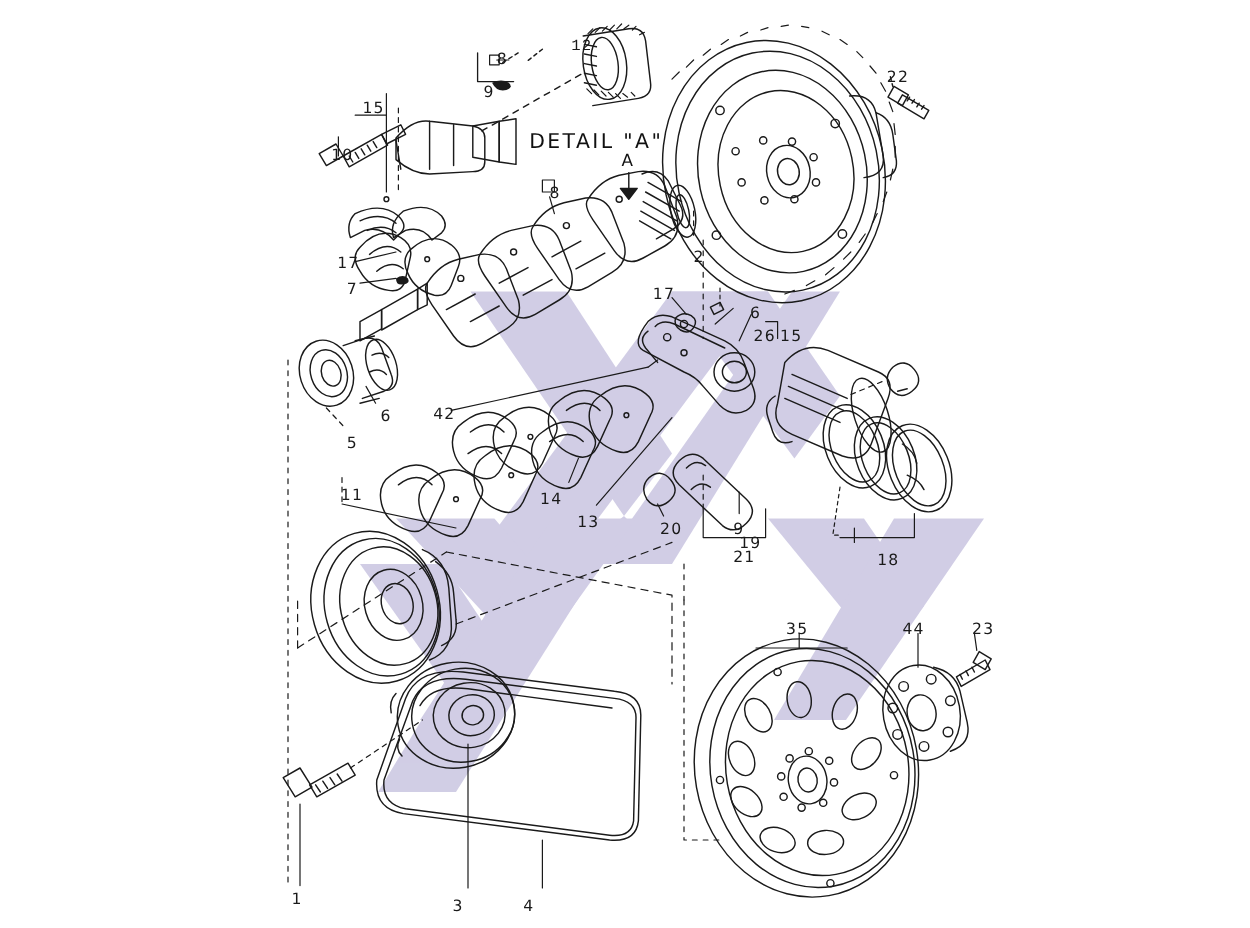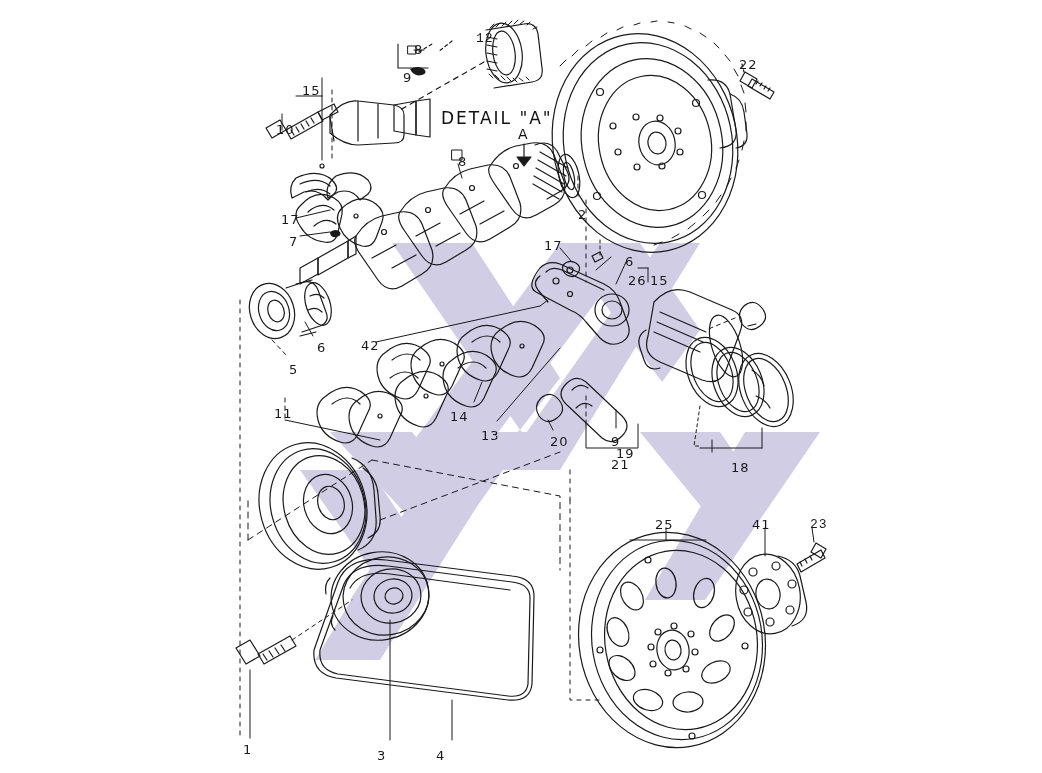--- a/index.html
+++ b/index.html
@@ -410,34 +410,34 @@
       <div class="lbl" style="left: 377px; top: 748px;">3</div>
       <div class="lbl" style="left: 436px; top: 748px;">4</div>
       <div class="lbl" style="left: 289px; top: 362px;">5</div>
       <div class="lbl" style="left: 317px; top: 340px;">6</div>
       <div class="lbl" style="left: 289px; top: 234px;">7</div>
       <div class="lbl" style="left: 458px; top: 154px;">8</div>
       <div class="lbl" style="left: 414px; top: 42px;">8</div>
       <div class="lbl" style="left: 403px; top: 70px;">9</div>
       <div class="lbl" style="left: 611px; top: 434px;">9</div>
       <div class="lbl" style="left: 276px; top: 122px;">10</div>
-      <div class="lbl" style="left: 274px; top: 406px;">11</div>
+      <div class="lbl" style="left: 284px; top: 406px;">11</div>
       <div class="lbl" style="left: 476px; top: 31px; font-family: Liberation Mono, monospace;">12</div>
       <div class="lbl" style="left: 481px; top: 428px; text-align: right;">13</div>
       <div class="lbl" style="left: 450px; top: 409px;">14</div>
       <div class="lbl" style="left: 302px; top: 83px;">15</div>
       <div class="lbl" style="left: 650px; top: 273px;">15</div>
       <div class="lbl" style="left: 625px; top: 254px;">6</div>
       <div class="lbl" style="left: 281px; top: 212px;">17</div>
       <div class="lbl" style="left: 544px; top: 238px;">17</div>
       <div class="lbl" style="left: 731px; top: 460px;">18</div>
       <div class="lbl" style="left: 616px; top: 434px; margin-top: 12px;">19</div>
       <div class="lbl" style="left: 550px; top: 434px;">20</div>
       <div class="lbl" style="left: 611px; top: 457px;">21</div>
       <div class="lbl" style="left: 739px; top: 57px;">22</div>
-      <div class="lbl" style="left: 810px; top: 517px; font-family: Liberation Mono, monospace;">23</div>
-      <div class="lbl" style="left: 752px; top: 517px;">41</div>
-      <div class="lbl" style="left: 655px; top: 517px;">25</div>
+      <div class="lbl" style="left: 810px; top: 517px;">23</div>
+      <div class="lbl" style="left: 752px; top: 517px;">44</div>
+      <div class="lbl" style="left: 655px; top: 517px;">35</div>
       <div class="lbl" style="left: 628px; top: 273px;">26</div>
       <div class="lbl" style="left: 361px; top: 338px;">42</div>
     </div>
 
 </div>
 
 </body></html>

